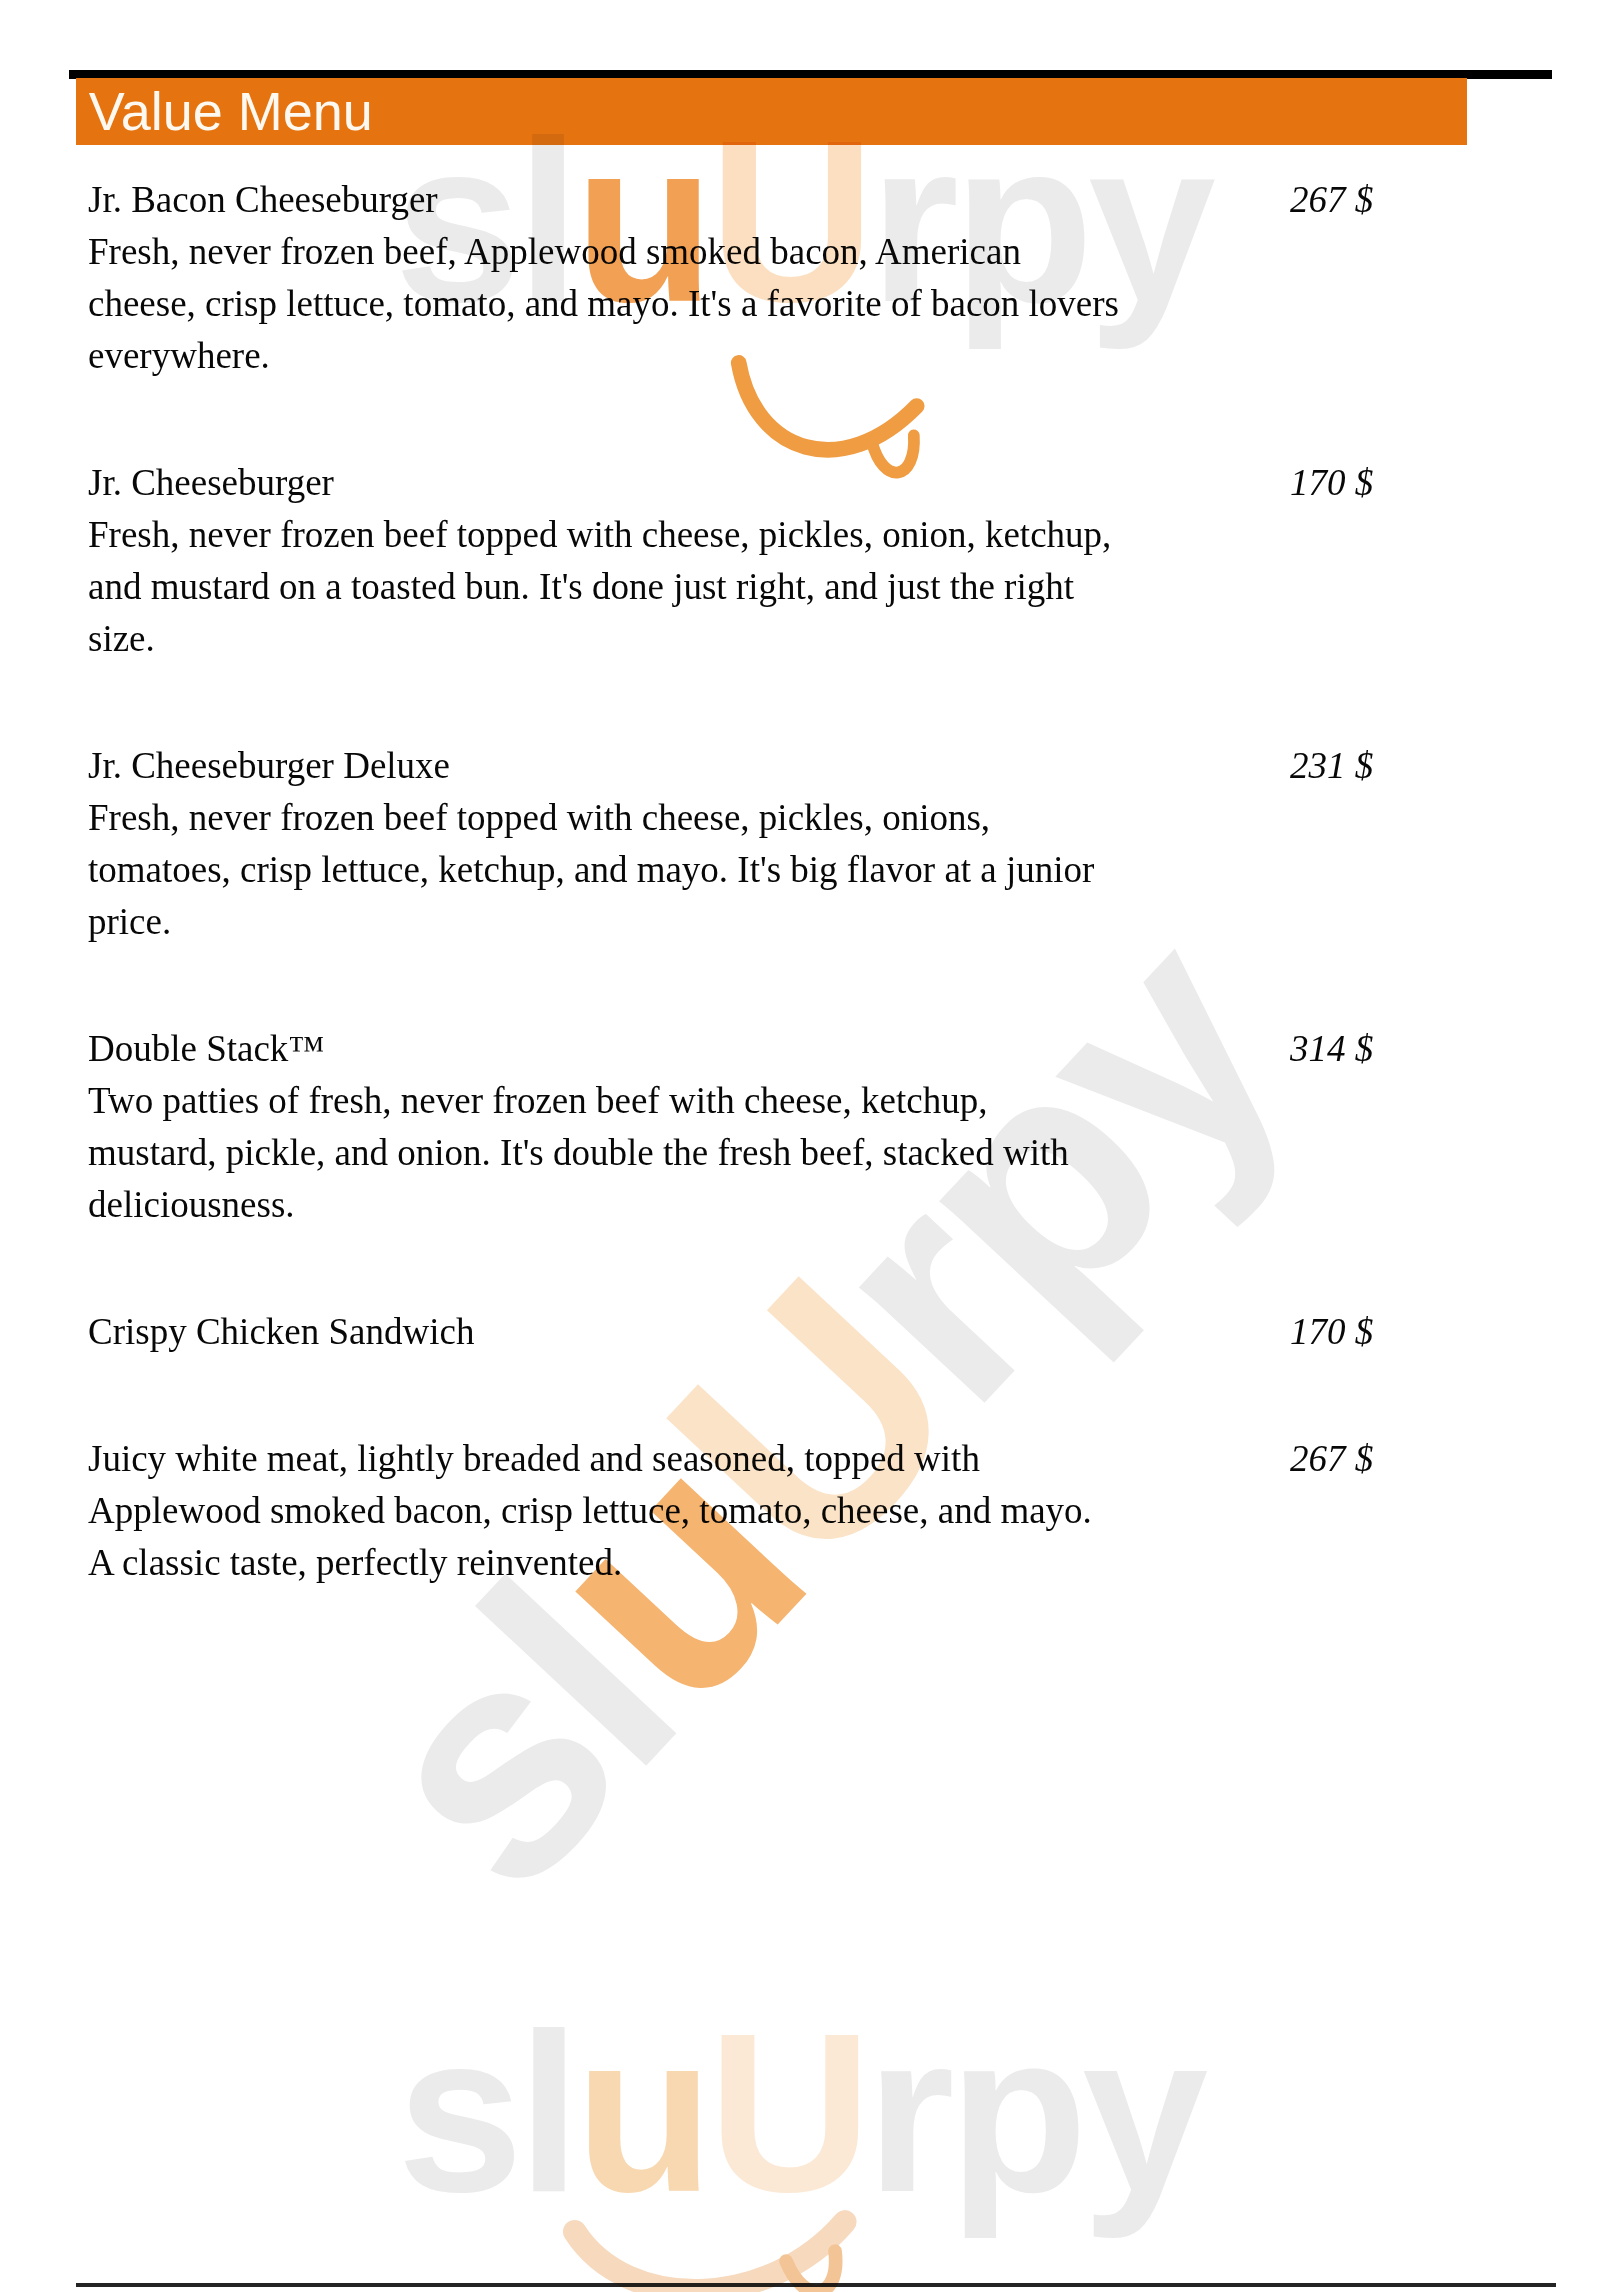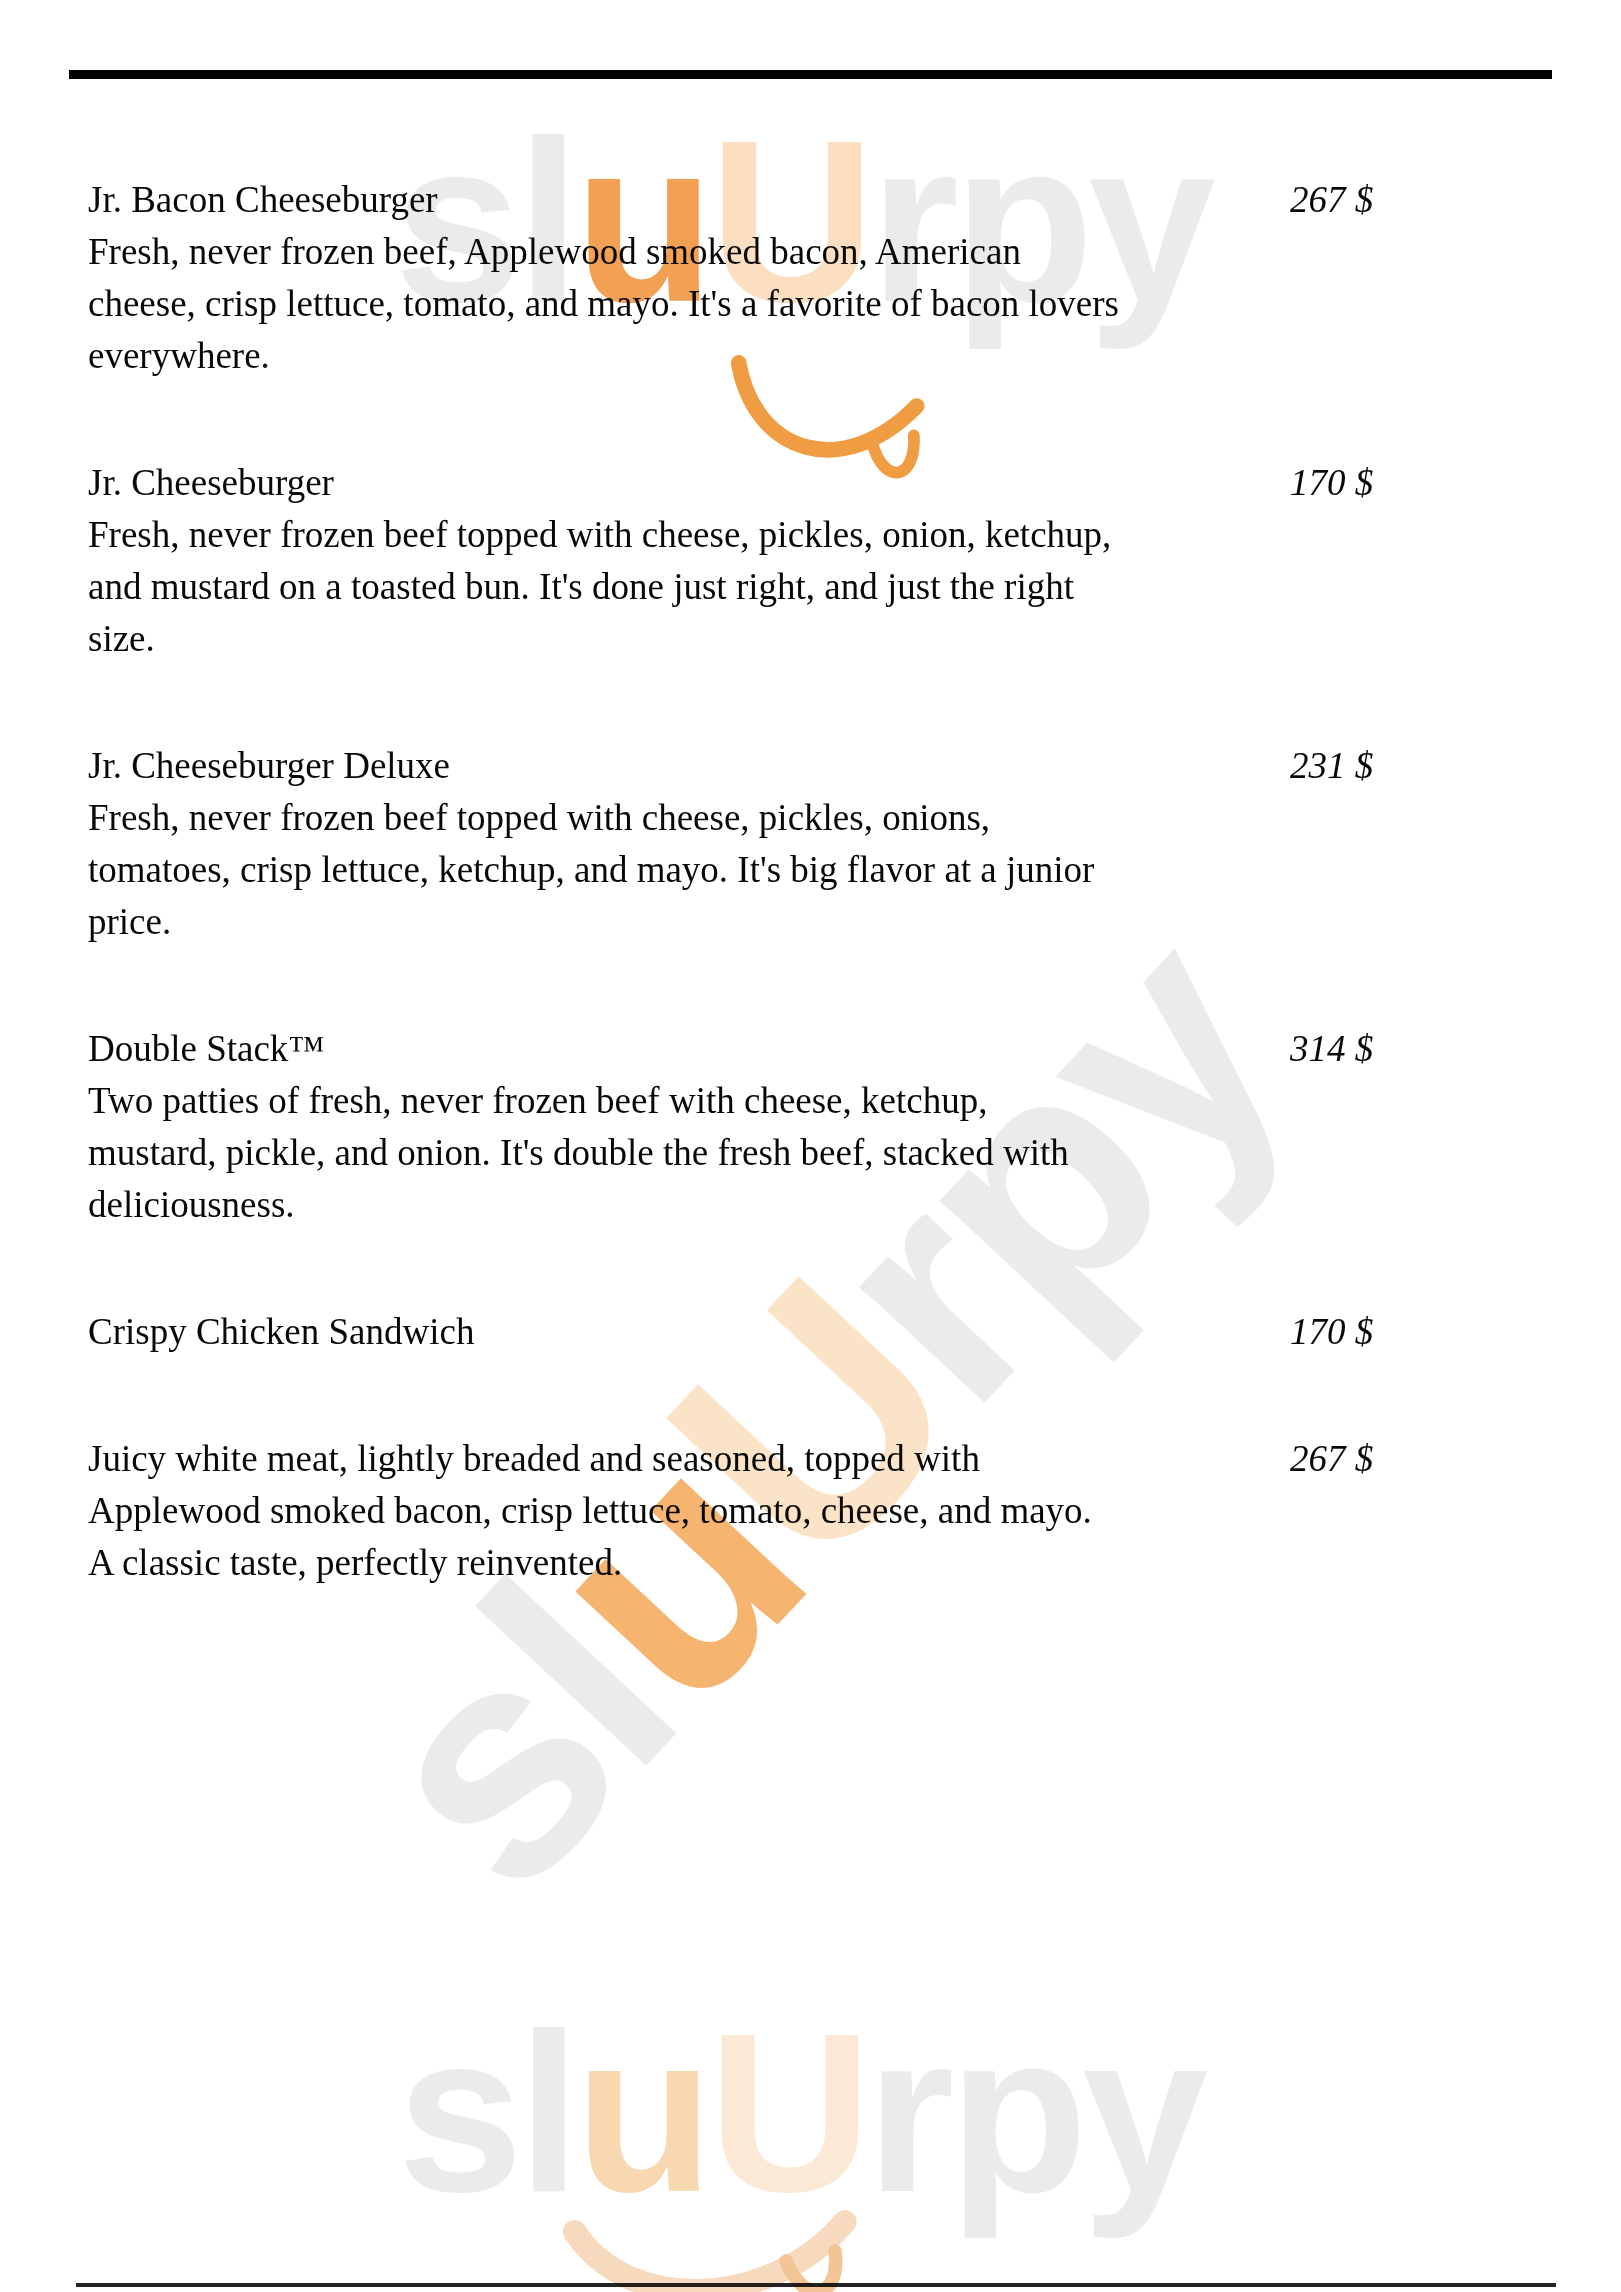--- a/index.html
+++ b/index.html
@@ -75,20 +75,23 @@
 
     <div class="wm-word wm-bottom"><span class="wm-g">s</span><span class="wm-g">l</span><span class="wm-o1">u</span><span class="wm-o2">U</span><span class="wm-g">r</span><span class="wm-g">p</span><span class="wm-g">y</span></div>
     <svg class="wm-smile" style="left:559px; top:2178px;" width="323" height="115" viewBox="0 0 330 117">
       <path d="M16 28 C 70 112, 215 108, 292 18" fill="none" stroke="#f7d9bd" stroke-width="24" stroke-linecap="round"></path>
       <path d="M232 58 C 252 106, 288 96, 282 48" fill="none" stroke="#f3c596" stroke-width="14" stroke-linecap="round"></path>
     </svg>
   </div>
 
   <div class="bar-top"></div>
 
+  <div class="header-bar" style="background: rgb(229, 115, 16);">
+    <div class="header-title" style="color: rgb(253, 249, 240);">Value Menu</div>
+  </div>
 
   <div class="content" id="item-list">
   <div class="menu-item">
     <span class="item-name">Jr. Bacon Cheeseburger</span>
     <span class="item-price">267 $</span>
     <span class="item-desc">Fresh, never frozen beef, Applewood smoked bacon, American
 cheese, crisp lettuce, tomato, and mayo. It's a favorite of bacon lovers
 everywhere.</span>
   </div>
 

